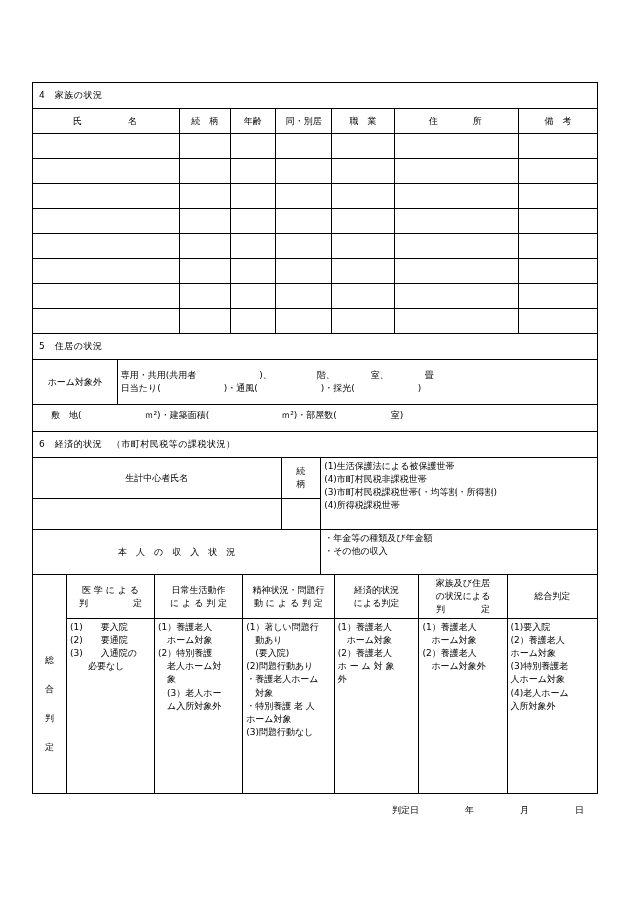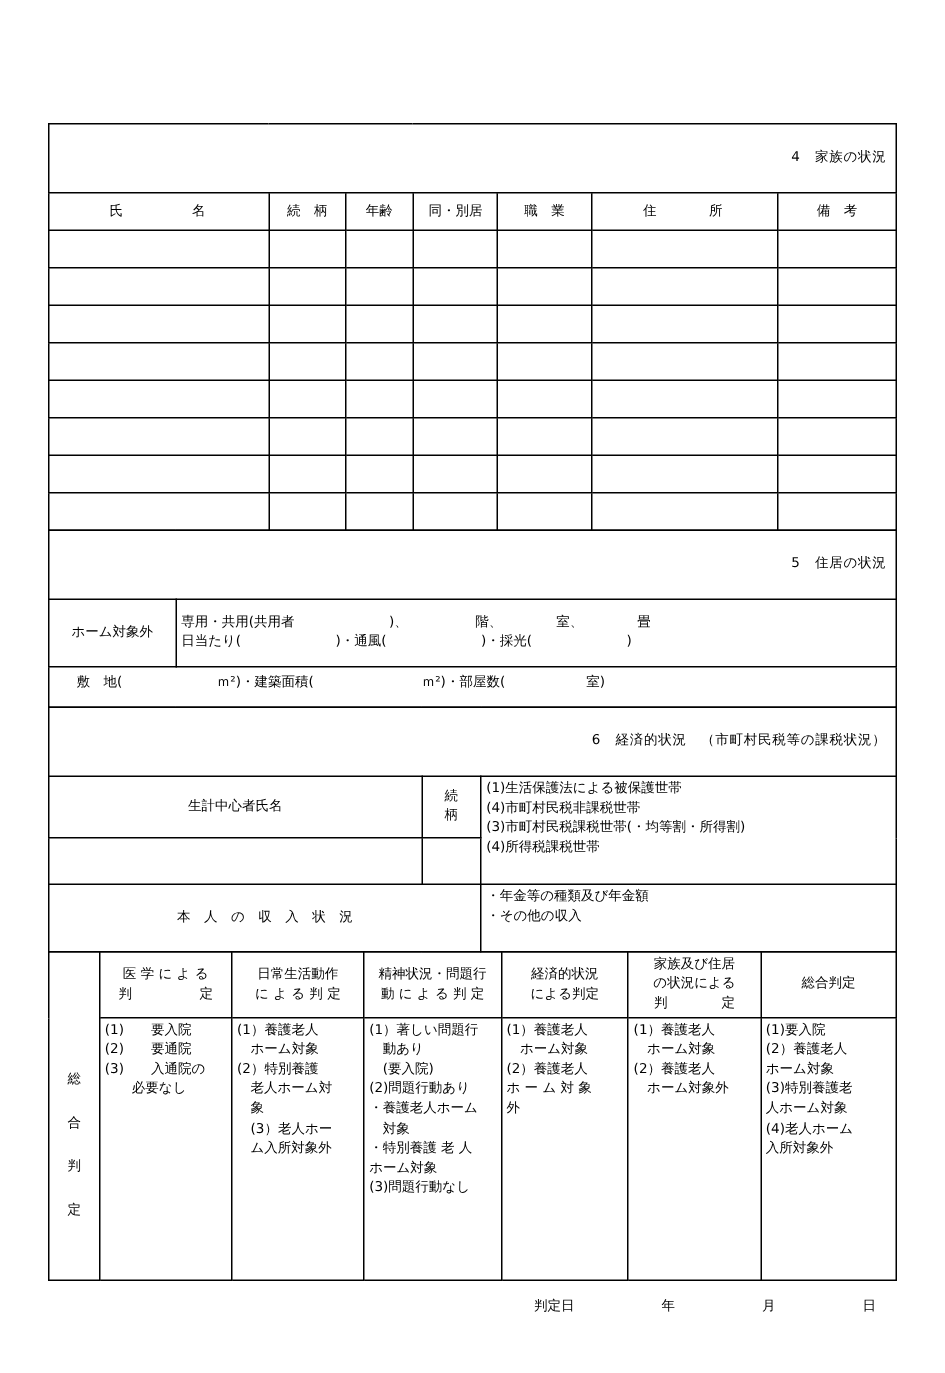--- a/index.html
+++ b/index.html
@@ -36,40 +36,39 @@
   table.frame td, table.frame th {
     border: 1px solid #000;
     padding: 2px 3px;
     vertical-align: top;
     font-weight: normal;
     font-size: 9px;
     line-height: 1.45;
   }
   .sec-title {
     font-size: 9.5px;
-    padding: 16px 6px !important;
+    padding: 6px 6px !important;
     letter-spacing: 0.5px;
-    text-align: right;
   }
   .mid { vertical-align: middle !important; }
   .cellpad { padding: 4px 18px !important; }
   .spaced2 { letter-spacing: 2px; }
   .rowh-blank { height: 25px; }
   .hdr { text-align: center; vertical-align: middle !important; height: 20px; }
   .vcenter-cell {
     text-align: center;
     vertical-align: middle !important;
   }
   .judge-body td { vertical-align: top; }
   .small { font-size: 8.6px; }
   .footer {
     margin-top: 10px;
     display: flex;
     justify-content: flex-end;
-    gap: 58px;
+    gap: 46px;
     padding-right: 14px;
     font-size: 9px;
   }
   .blk { display: block; }
   .room-line { line-height: 1.9; }
 </style>
 </head>
 <body>
 
 <div class="page">

